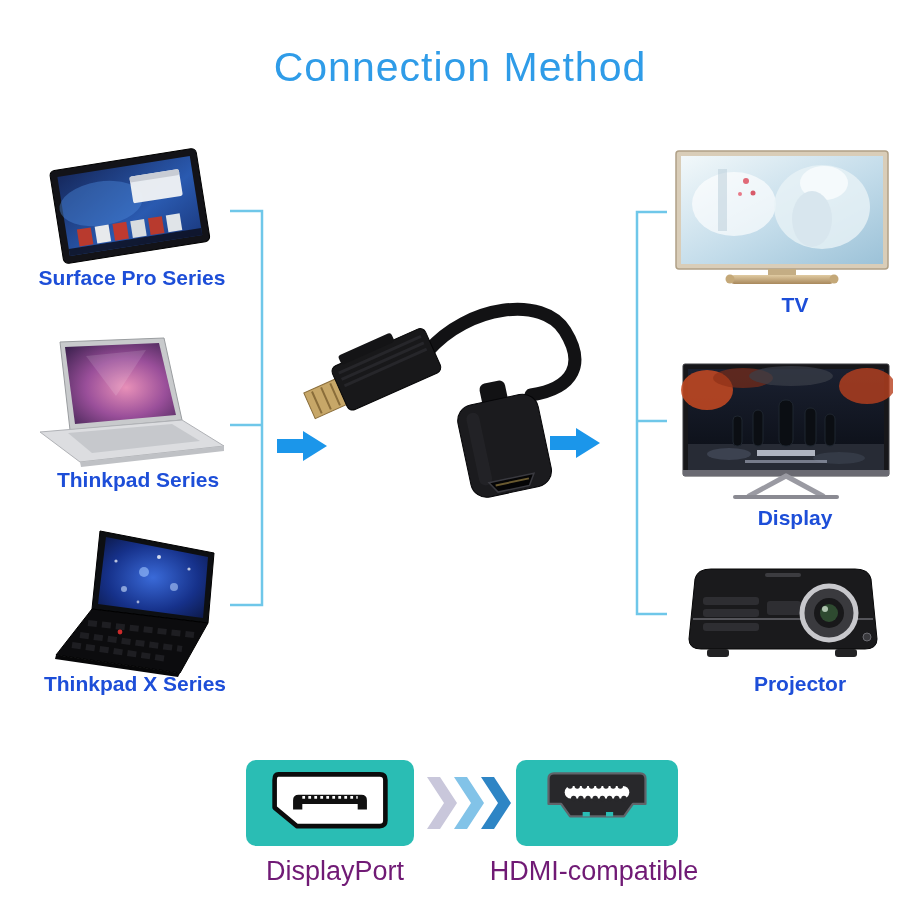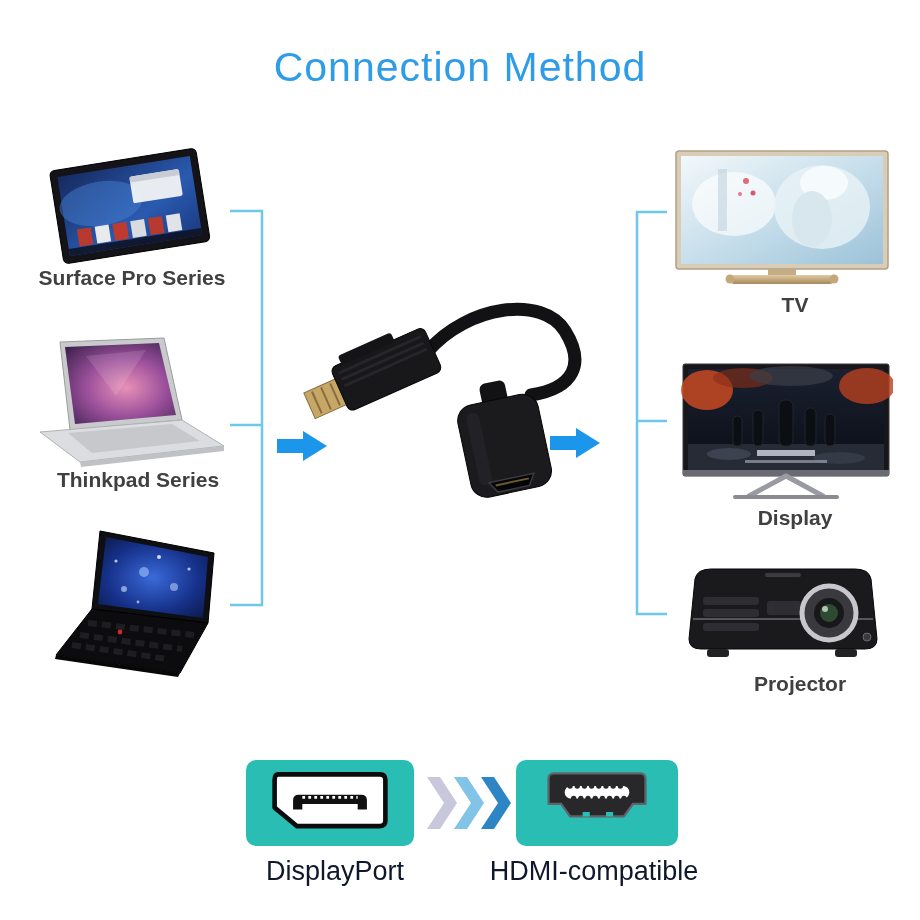--- a/index.html
+++ b/index.html
@@ -2,23 +2,23 @@
 <html style="--title-blue: #2f9ce8; --bracket-blue: #6fc7e9; --arrow-blue: #1b96ea; --teal: #2abdb4; --chevron-1: #c9c7db; --chevron-2: #82c3e8; --chevron-3: #2e85c5;"><head>
 <meta charset="utf-8">
 <style>
   html,body{margin:0;padding:0;background:#fff;}
   .canvas{position:relative;width:920px;height:920px;background:#ffffff;overflow:hidden;
           font-family:"Liberation Sans", sans-serif;}
   .abs{position:absolute;}
   .title{position:absolute;top:44px;left:0;width:920px;text-align:center;
          font-size:41px;font-weight:500;letter-spacing:1px;color:var(--title-blue,#2f9ce8);}
   .dev-label{position:absolute;text-align:center;font-size:21px;font-weight:700;
-             color:#404040;width:260px;}
+             color:#1d4ed8;width:260px;}
   .port-label{position:absolute;text-align:center;font-size:27px;font-weight:400;
-              color:#0f172a;}
+              color:#701a75;}
   .teal-box{position:absolute;background:var(--teal,#2abdb4);border-radius:10px;
             display:flex;align-items:center;justify-content:center;}
   svg{display:block;}
 </style>
 </head>
 <body>
 
 <div class="canvas">
 
   <div class="title">Connection Method</div>
@@ -87,20 +87,21 @@
     <circle cx="70" cy="62" r="3" fill="#cfe2ff" opacity="0.6"></circle>
     <circle cx="105" cy="30" r="2" fill="#fff" opacity="0.8"></circle>
     <circle cx="135" cy="42" r="1.6" fill="#fff" opacity="0.7"></circle>
     <circle cx="62" cy="34" r="1.6" fill="#fff" opacity="0.7"></circle>
     <circle cx="84" cy="75" r="1.4" fill="#fff" opacity="0.6"></circle>
     <polygon points="38,82 154,96 126,146 2,128" fill="#0c0c0e" stroke="#000"></polygon>
     <path d="M34,96 L140,108 M26,108 L128,122 M18,118 L114,132" stroke="#1e1e22" stroke-width="6" stroke-dasharray="9 5" fill="none"></path>
     <circle cx="66" cy="105" r="2.4" fill="#cc2b2b"></circle>
     <polygon points="2,128 126,146 124,150 1,132" fill="#070708"></polygon>
   </svg>
+  <div class="dev-label" style="left:5px;top:672px">Thinkpad X Series</div>
 
   <svg class="abs" style="left:293px;top:293px" width="312" height="225" viewBox="0 0 312 225">
 
     <path d="M135,58 C 175,12 250,2 272,38 C 292,70 282,95 238,102" fill="none" stroke="#121214" stroke-width="13" stroke-linecap="round"></path>
 
     <g transform="rotate(-24 95 80)">
       <rect x="10" y="64" width="38" height="28" fill="#c7a768" stroke="#8a6d3a"></rect>
       <path d="M18,66 V90 M28,66 V90 M38,66 V90" stroke="#8a6d3a" stroke-width="2"></path>
       <rect x="44" y="52" width="102" height="48" rx="6" fill="#18181a" stroke="#060607"></rect>
       <path d="M50,60 H140 M50,67 H140 M50,74 H140" stroke="#26262a" stroke-width="3"></path>

